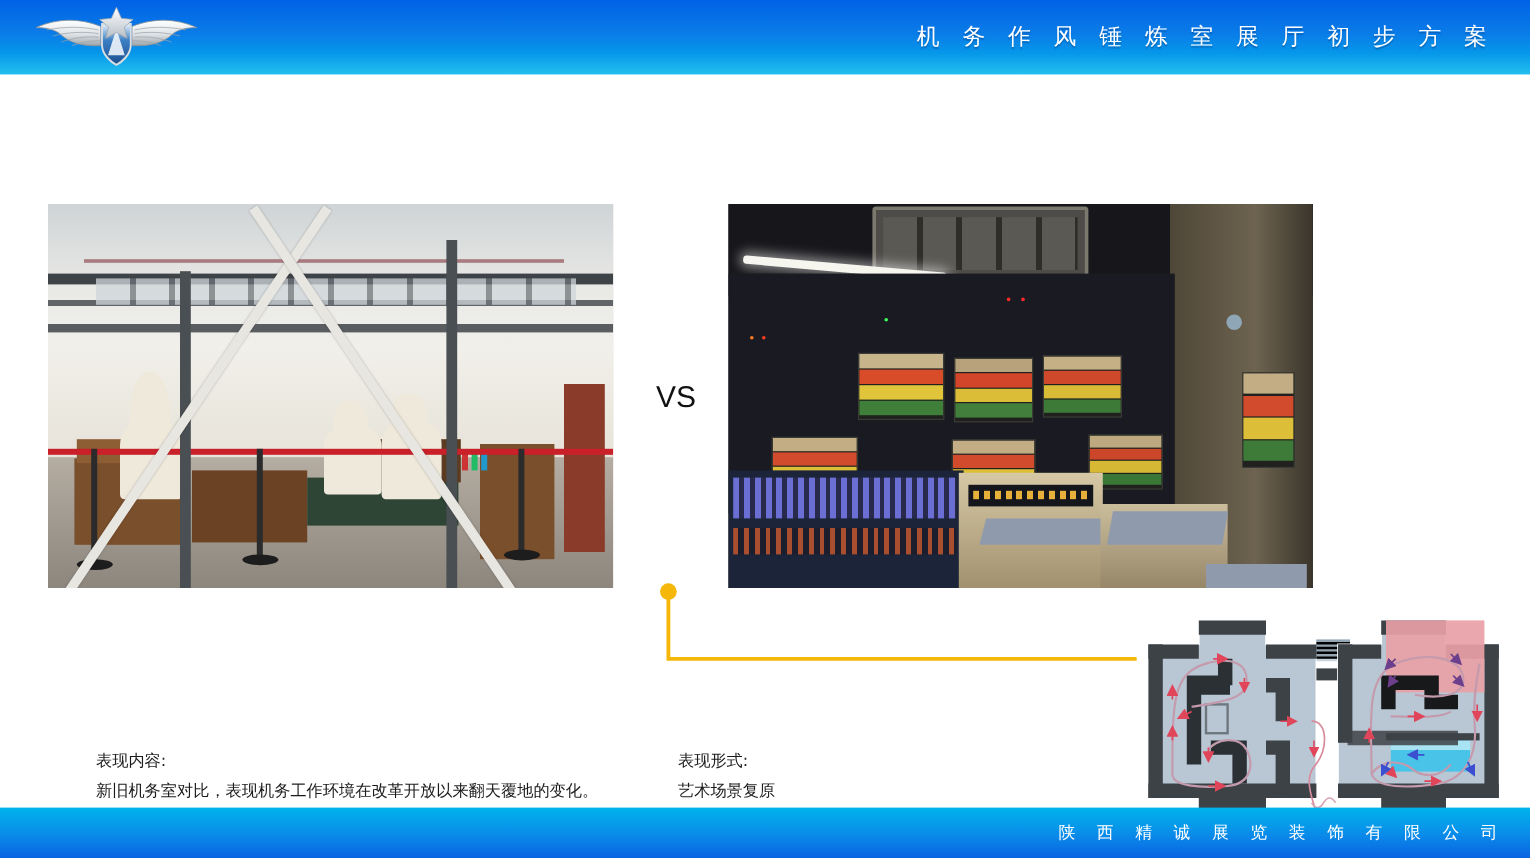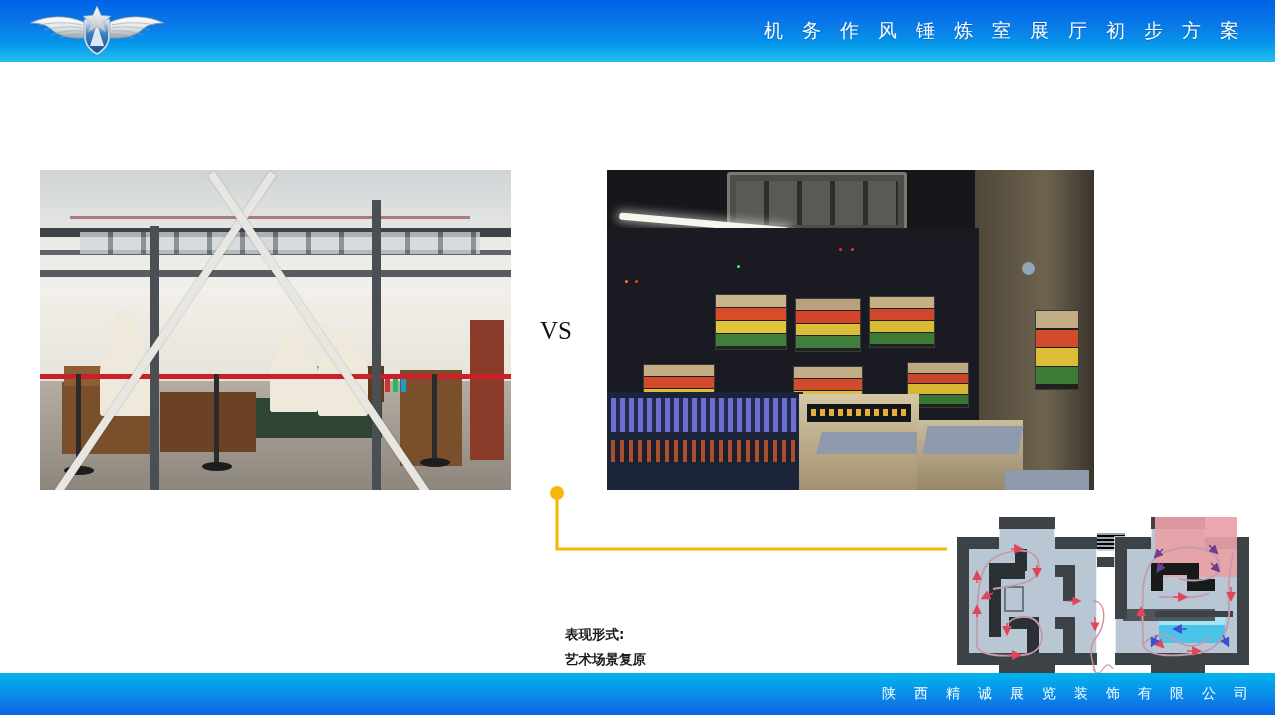--- a/index.html
+++ b/index.html
@@ -69,35 +69,35 @@
   .rp-mon{position:absolute;background:#20211e;border:1px solid #3b3b36;overflow:hidden;}
   .rp-mon i{position:absolute;left:0;width:100%;height:22%;display:block;}
   .rp-desk{position:absolute;background:#cdbf9e;}
   .rp-deskTop{position:absolute;background:#8f9bad;}
   .rp-console{position:absolute;background:#191a22;}
   .rp-led{position:absolute;width:3px;height:3px;border-radius:50%;}
 
   
   .vs-label {
     position:absolute; left:540px; top:317px; width:40px;
-    text-align:left; font-size:25px; color:#111;
-    font-family:Liberation Serif, serif;
+    text-align:right; font-size:25px; color:#111;
+    font-family:Liberation Sans, sans-serif;
   }
 
   
   .connector { position:absolute; left:0; top:0; width:1275px; height:715px; pointer-events:none; }
 
   
   .floorplan { position:absolute; left:947px; top:505px; width:312px; height:190px; }
 
   
   .cap { position:absolute; font-size:13.5px; color:#1b1b1b; line-height:25px;
     font-family:"DejaVu Sans","Liberation Sans",sans-serif; }
   .cap-left  { left:80px;  top:622px; }
-  .cap-right { left:565px; top:622px;font-weight:bold; }
+  .cap-right { left:565px; top:622px; }
   .cap .cap-h { display:block; }
   .cap .cap-b { display:block; }
 
   
   .footer {
     position:absolute; left:0; top:673px; width:1275px; height:42px;
     background:linear-gradient(to bottom,#00b4ec 0%,#0a8ae9 55%,#0a63e2 100%);
   }
   .footer-title {
     position:absolute; right:18px; top:0; height:42px;
@@ -403,20 +403,24 @@
         </g>
         <g stroke="#3b4fd0" stroke-width="1.4" fill="none" marker-end="url(#ab)">
           <path d="M240 124 L230 124"></path>
           <path d="M210 130 L206 138"></path>
           <path d="M276 130 L280 138"></path>
         </g>
       </g>
     </svg>
   </div>
 
+  <div class="cap cap-left">
+    <span class="cap-h">表现内容:</span>
+    <span class="cap-b">新旧机务室对比，表现机务工作环境在改革开放以来翻天覆地的变化。</span>
+  </div>
   <div class="cap cap-right">
     <span class="cap-h">表现形式:</span>
     <span class="cap-b">艺术场景复原</span>
   </div>
 
   <div class="footer">
     <div class="footer-title">
       <span>陕</span>
       <span>西</span>
       <span>精</span>

